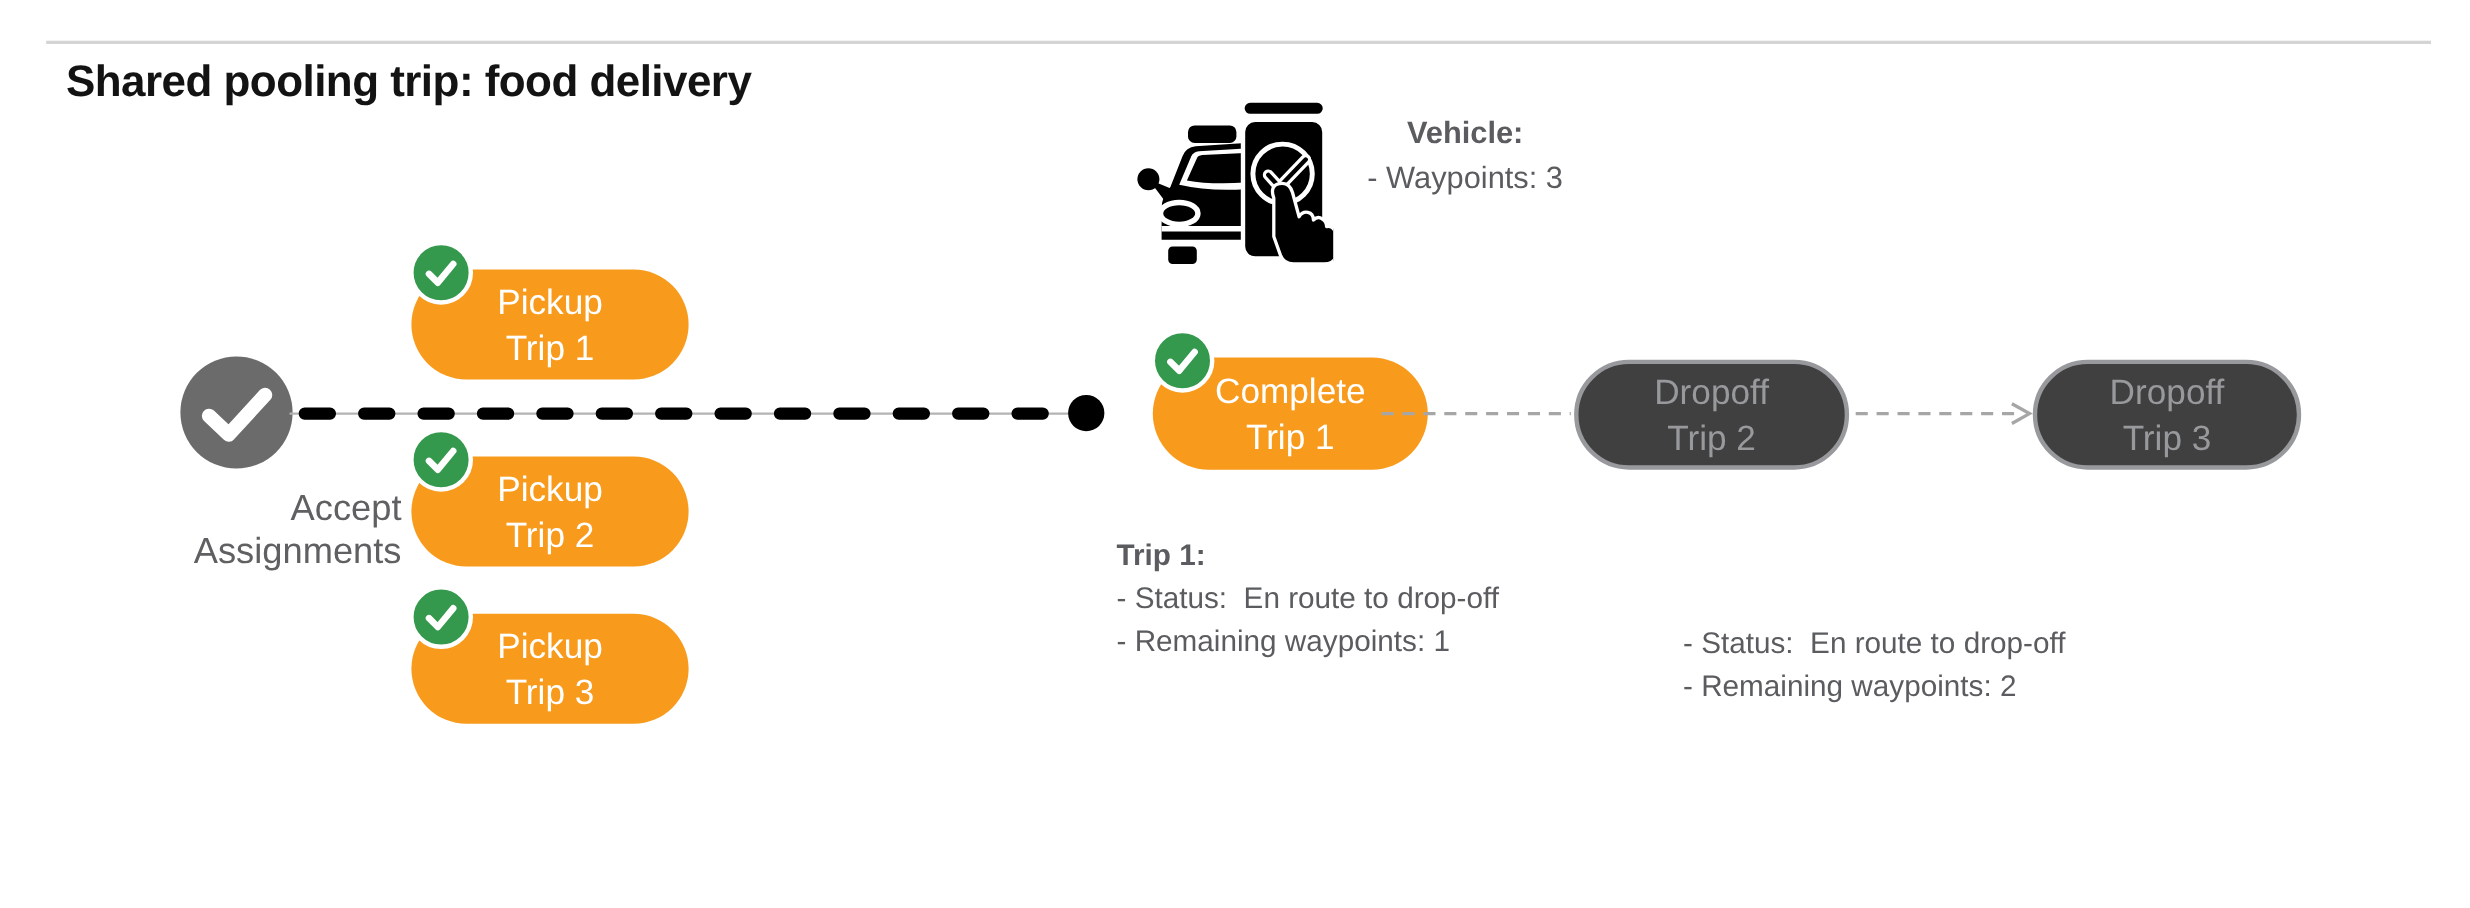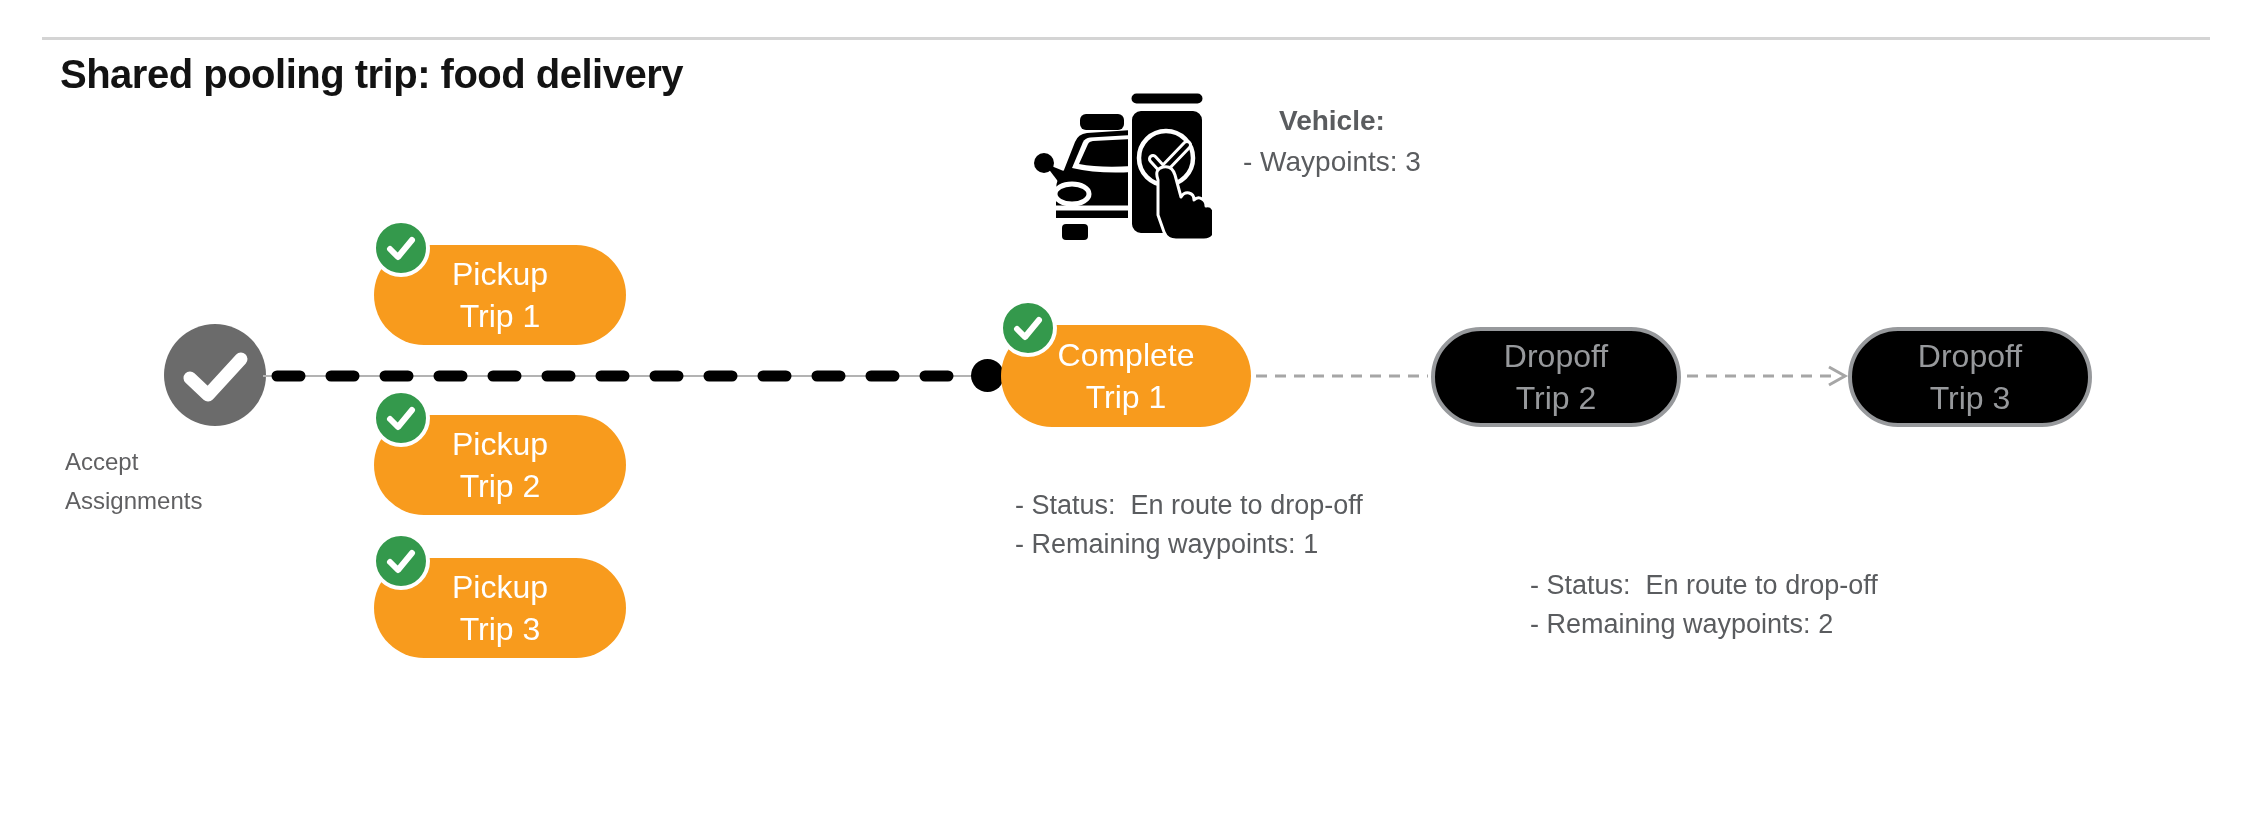--- a/index.html
+++ b/index.html
@@ -15,30 +15,30 @@
     color:var(--title-black);letter-spacing:-0.5px;
   }
   .vehicle-icon{position:absolute;left:1030px;top:84px;}
   .vehicle-info{position:absolute;left:1243px;top:100px;color:var(--text-gray);font-size:28px;line-height:41px;}
   .vehicle-info .hd{font-weight:bold;text-align:center;}
   .node-circle{
     position:absolute;left:164px;top:324px;width:102px;height:102px;border-radius:50%;
     background:var(--node-gray);display:flex;align-items:center;justify-content:center;
   }
   .accept-label{
-    position:absolute;left:65px;top:442px;width:300px;text-align:left;
-    color:#606062;font-size:24px;line-height:39px;white-space:pre-line;
+    position:absolute;left:65px;top:442px;width:300px;text-align:right;
+    color:#606062;font-size:33px;line-height:39px;white-space:pre-line;
   }
   .pill{
     position:absolute;border-radius:52px;background:var(--accent-orange);
     color:#ffffff;font-weight:normal;font-size:32px;line-height:42px;
     display:flex;align-items:center;justify-content:center;text-align:center;white-space:pre-line;
   }
   .pill.outline{
-    background:#000000;border:4px solid var(--outline-gray);color:var(--outline-gray);
+    background:#404040;border:4px solid var(--outline-gray);color:var(--outline-gray);
     box-sizing:border-box;
   }
   .badge{
     position:absolute;left:-2px;top:-26px;width:50px;height:50px;border-radius:50%;
     background:var(--badge-green);border:4px solid #ffffff;
     display:flex;align-items:center;justify-content:center;
   }
   .connector{position:absolute;}
   .junction-dot{position:absolute;left:971px;top:359px;width:33px;height:33px;border-radius:50%;background:#000;}
   .status-block{position:absolute;color:var(--text-gray);font-size:27px;line-height:39px;}
@@ -118,21 +118,21 @@
   <div class="pill" style="left:374px;top:558px;width:252px;height:100px;">
     <div class="badge">
       <svg width="42" height="42" viewBox="0 0 42 42">
         <polyline points="10,22 18,30 32,13" fill="none" stroke="#fff" stroke-width="6" stroke-linecap="round" stroke-linejoin="round"></polyline>
       </svg>
     </div>
     <span>Pickup
 Trip 3</span>
   </div>
 
-  <div class="pill" style="left:1001px;top:325px;width:250px;height:102px;">
+  <div class="pill" style="left:1048px;top:325px;width:250px;height:102px;">
     <div class="badge">
       <svg width="42" height="42" viewBox="0 0 42 42">
         <polyline points="10,22 18,30 32,13" fill="none" stroke="#fff" stroke-width="6" stroke-linecap="round" stroke-linejoin="round"></polyline>
       </svg>
     </div>
     <span>Complete
 Trip 1</span>
   </div>
 
   <svg class="connector" style="left:1254px;top:368px;" width="176" height="16" viewBox="0 0 176 16">
@@ -148,20 +148,21 @@
     <line x1="2" y1="14" x2="146" y2="14" stroke="var(--connector-gray)" stroke-width="3" stroke-dasharray="11 8"></line>
     <path d="M144 5 L160 14 L144 23" fill="none" stroke="var(--connector-gray)" stroke-width="3"></path>
   </svg>
 
   <div class="pill outline" style="left:1848px;top:327px;width:244px;height:100px;">
     <span>Dropoff
 Trip 3</span>
   </div>
 
   <div class="status-block" style="left:1015px;top:486px;width:500px;">
+    <div class="hd">Trip 1:</div>
     <div class="dt">- Status:  En route to drop-off
 - Remaining waypoints: 1</div>
   </div>
 
   <div class="status-block" style="left:1530px;top:566px;width:500px;">
     <div class="dt">- Status:  En route to drop-off
 - Remaining waypoints: 2</div>
   </div>
 
 </div>

